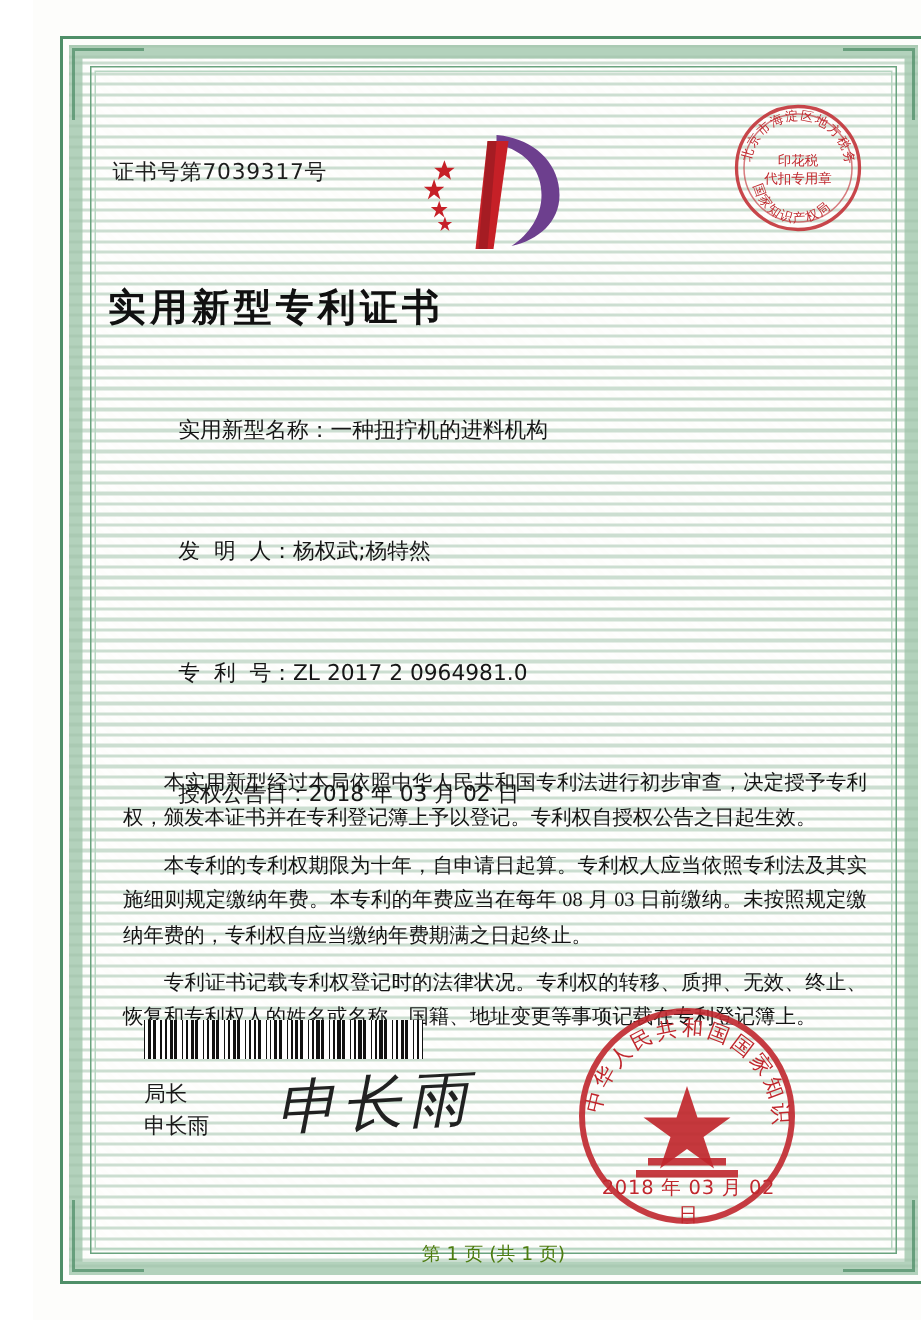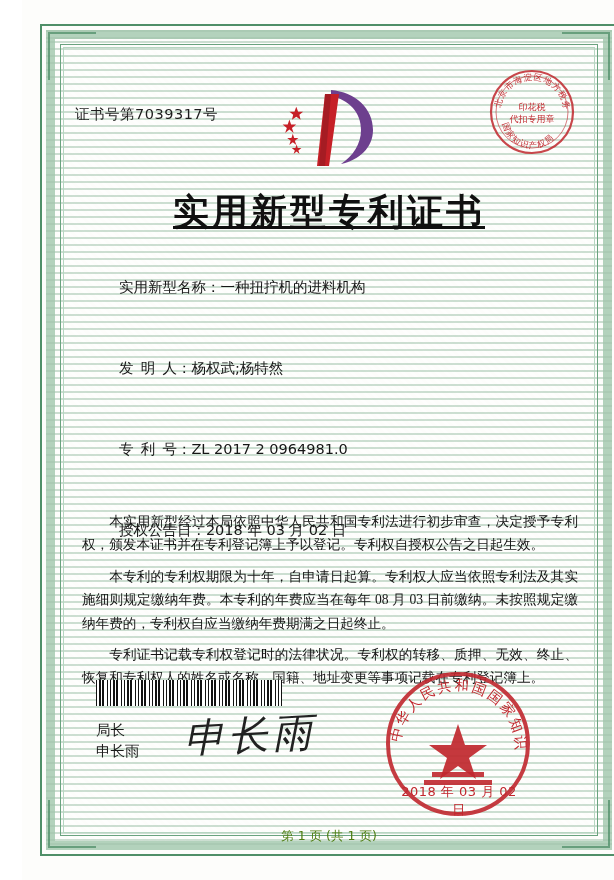--- a/index.html
+++ b/index.html
@@ -106,43 +106,42 @@
   .stamp-top {
     position: absolute;
     right: 8px; top: 6px;
     width: 92px; height: 92px;
   }
 
   .title {
     position: absolute;
     left: 0; top: 128px;
     width: 514px;
-    text-align: center;
-    font-size: 36px;
+    text-align: left;
+    font-size: 25px;
     font-weight: bold;
     letter-spacing: 3px;
     font-family: "DejaVu Sans", "Liberation Sans", sans-serif;
     color: #101010;
-    text-decoration: underline;
   }
 
   .fields {
     position: absolute;
     left: 10px; top: 198px;
     width: 500px;
   }
   .field {
     font-size: 14.5px;
     line-height: 1.35;
     margin-bottom: 22.5px;
     font-family: "DejaVu Sans", "Liberation Sans", sans-serif;
     color: #161616;
     white-space: pre;
   }
-  .field .lab { letter-spacing: 0px; font-family: Liberation Serif, serif; }
+  .field .lab { letter-spacing: 0px; }
   .field .val { letter-spacing: 0px; }
 
   .paragraphs {
     position: absolute;
     left: 10px; top: 450px;
     width: 496px;
     font-size: 13.6px;
     line-height: 1.72;
     font-family: Liberation Serif, serif;
     color: #141414;

